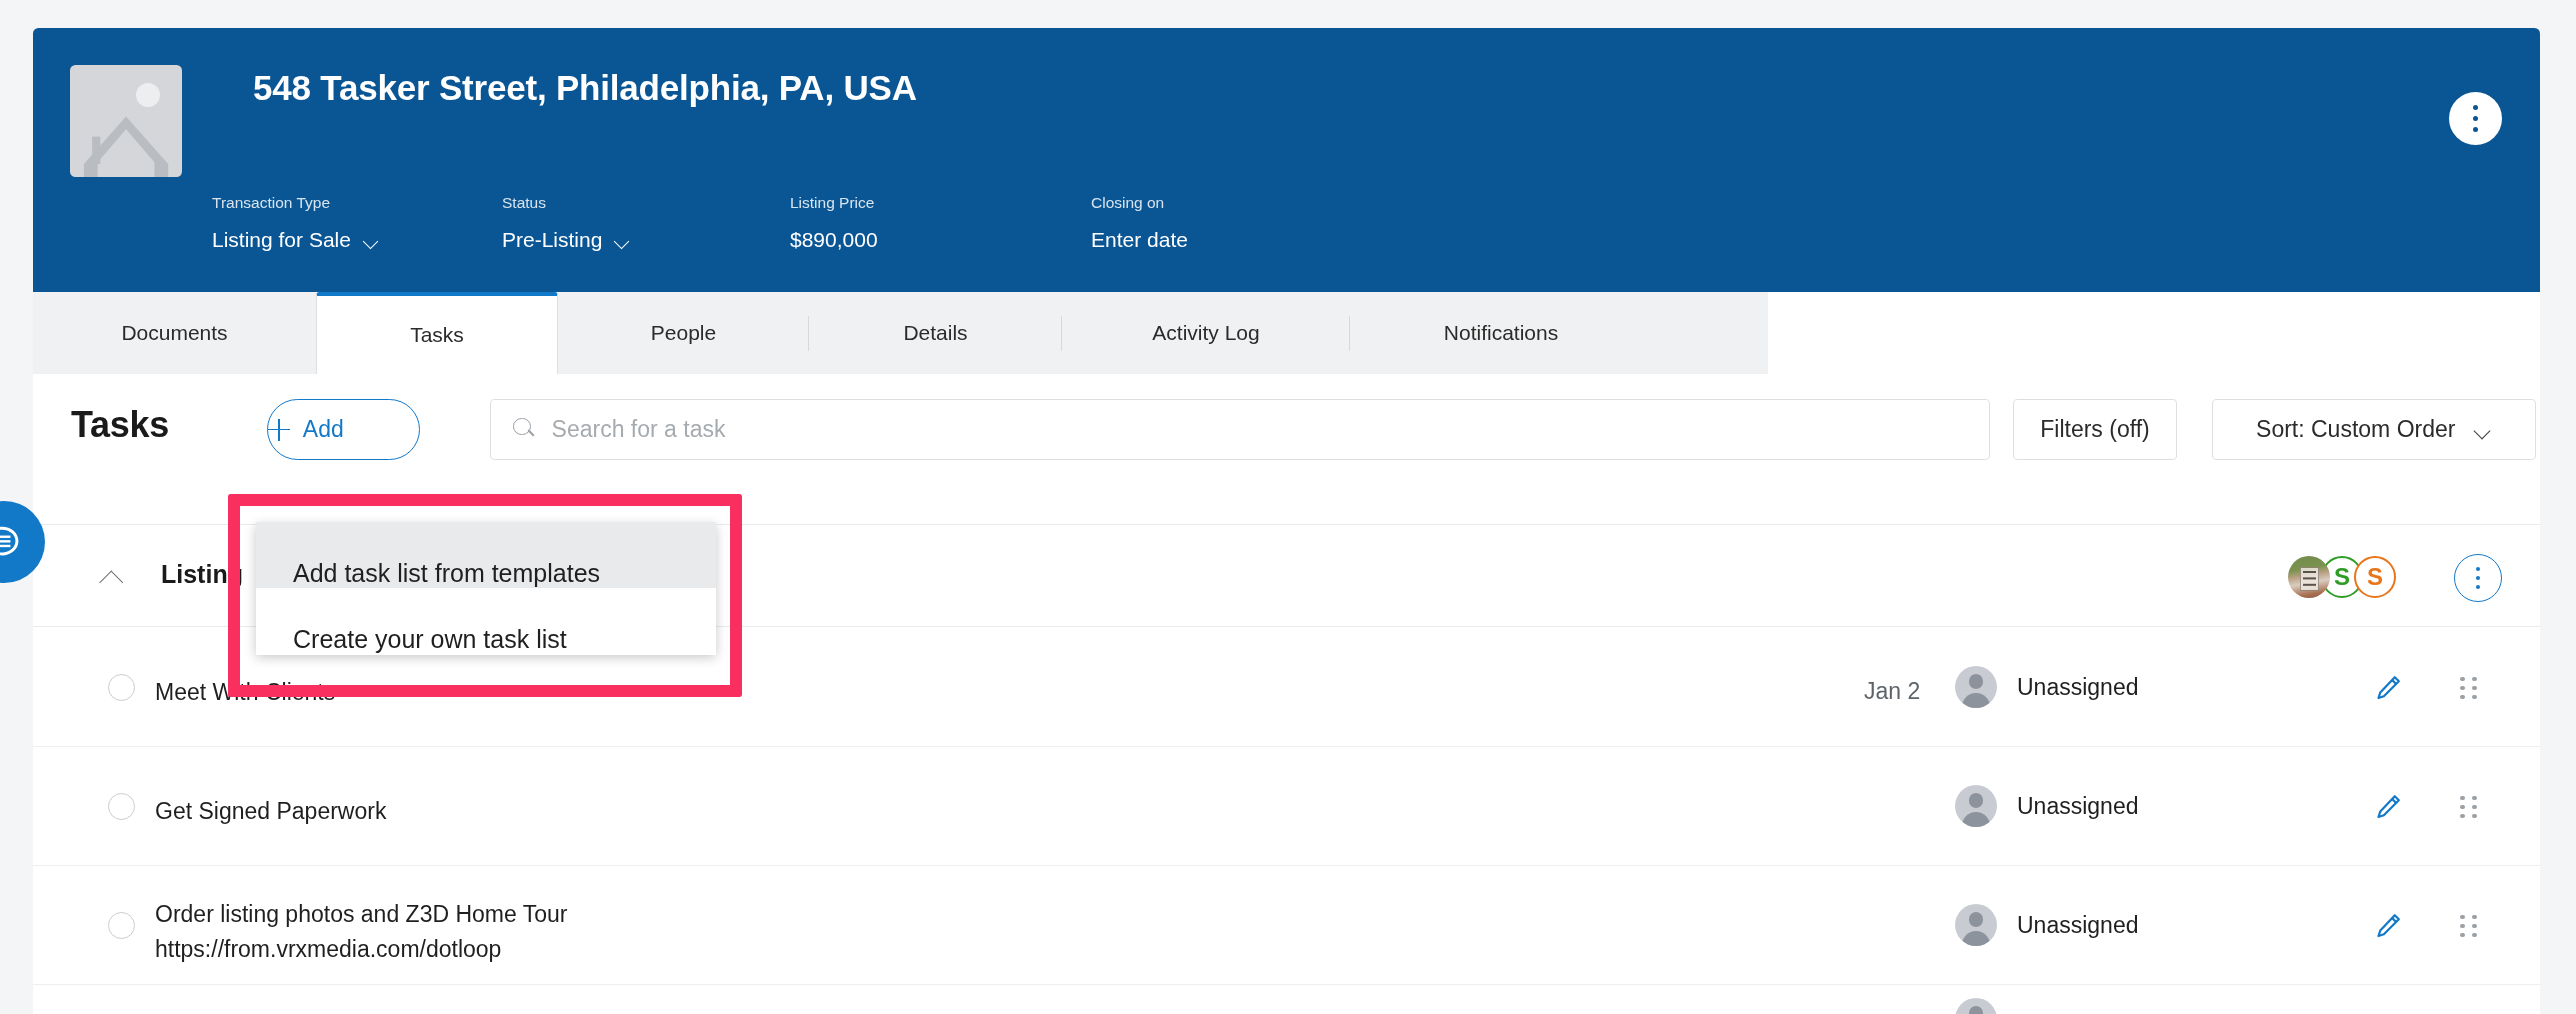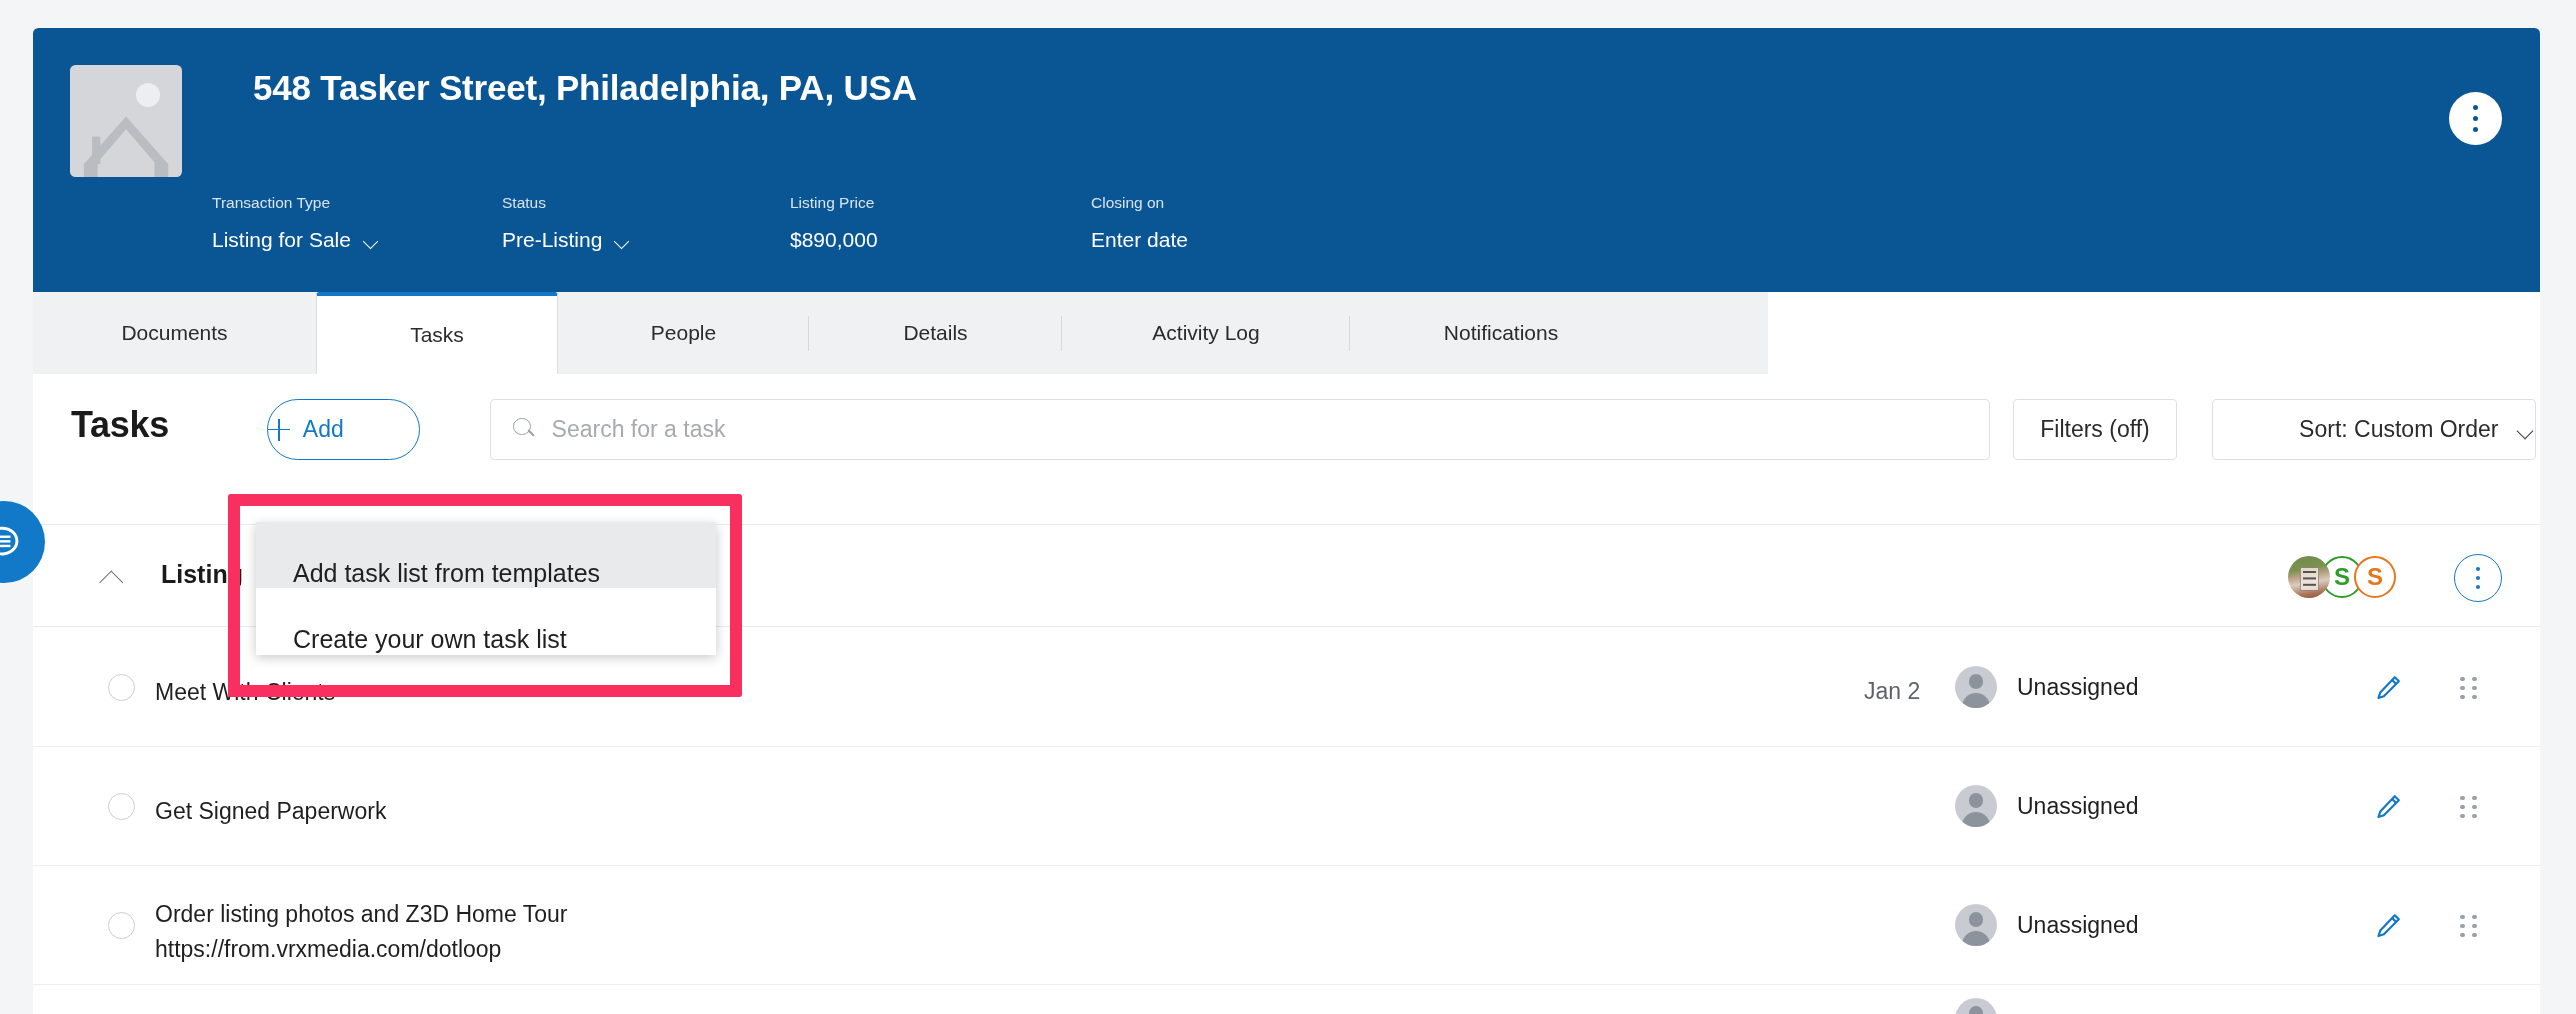--- a/index.html
+++ b/index.html
@@ -165,21 +165,21 @@
     position: absolute; left: 1980px; top: 25px;
     width: 164px; height: 61px;
     border: 0.9px solid #dcdee0; border-radius: 4.6px; background: #fff;
     display: flex; align-items: center; justify-content: center;
     font-size: 23px; color: #2b2b2b; cursor: pointer; white-space: nowrap;
   }
   .sort-btn {
     position: absolute; left: 2179px; top: 25px;
     width: 324px; height: 61px;
     border: 0.9px solid #dcdee0; border-radius: 4.6px; background: #fff;
-    display: flex; align-items: center; justify-content: flex-end; gap: 20px;
+    display: flex; align-items: center; justify-content: center; gap: 20px;
     font-size: 23px; color: #2b2b2b; cursor: pointer; white-space: nowrap;
   }
   .caret-dark {
     display: inline-block; width: 16.5px; height: 10px; position: relative;
   }
   .caret-dark::before {
     content: ""; position: absolute; left: 0.9px; top: 0;
     width: 11px; height: 11px;
     border-right: 1.8px solid #3c3c3c; border-bottom: 1.8px solid #3c3c3c;
     transform: rotate(45deg);

